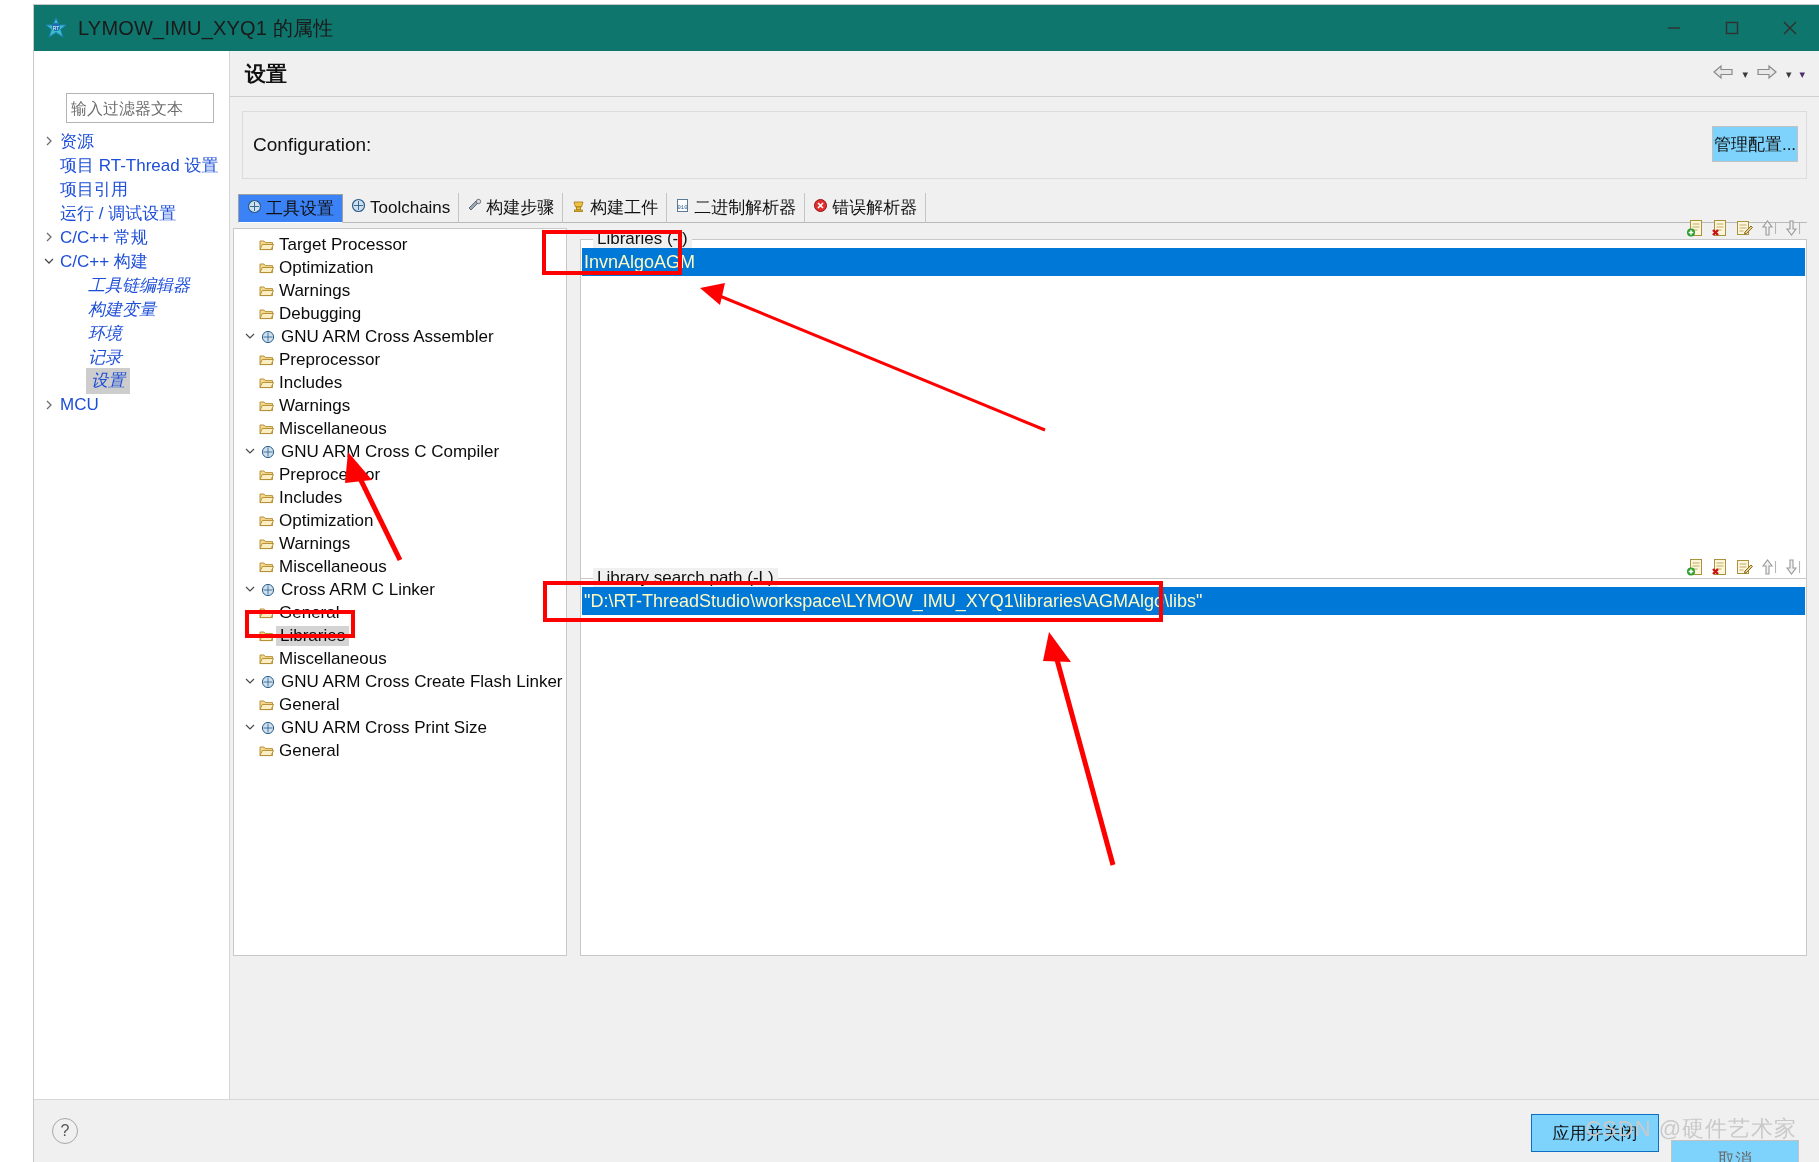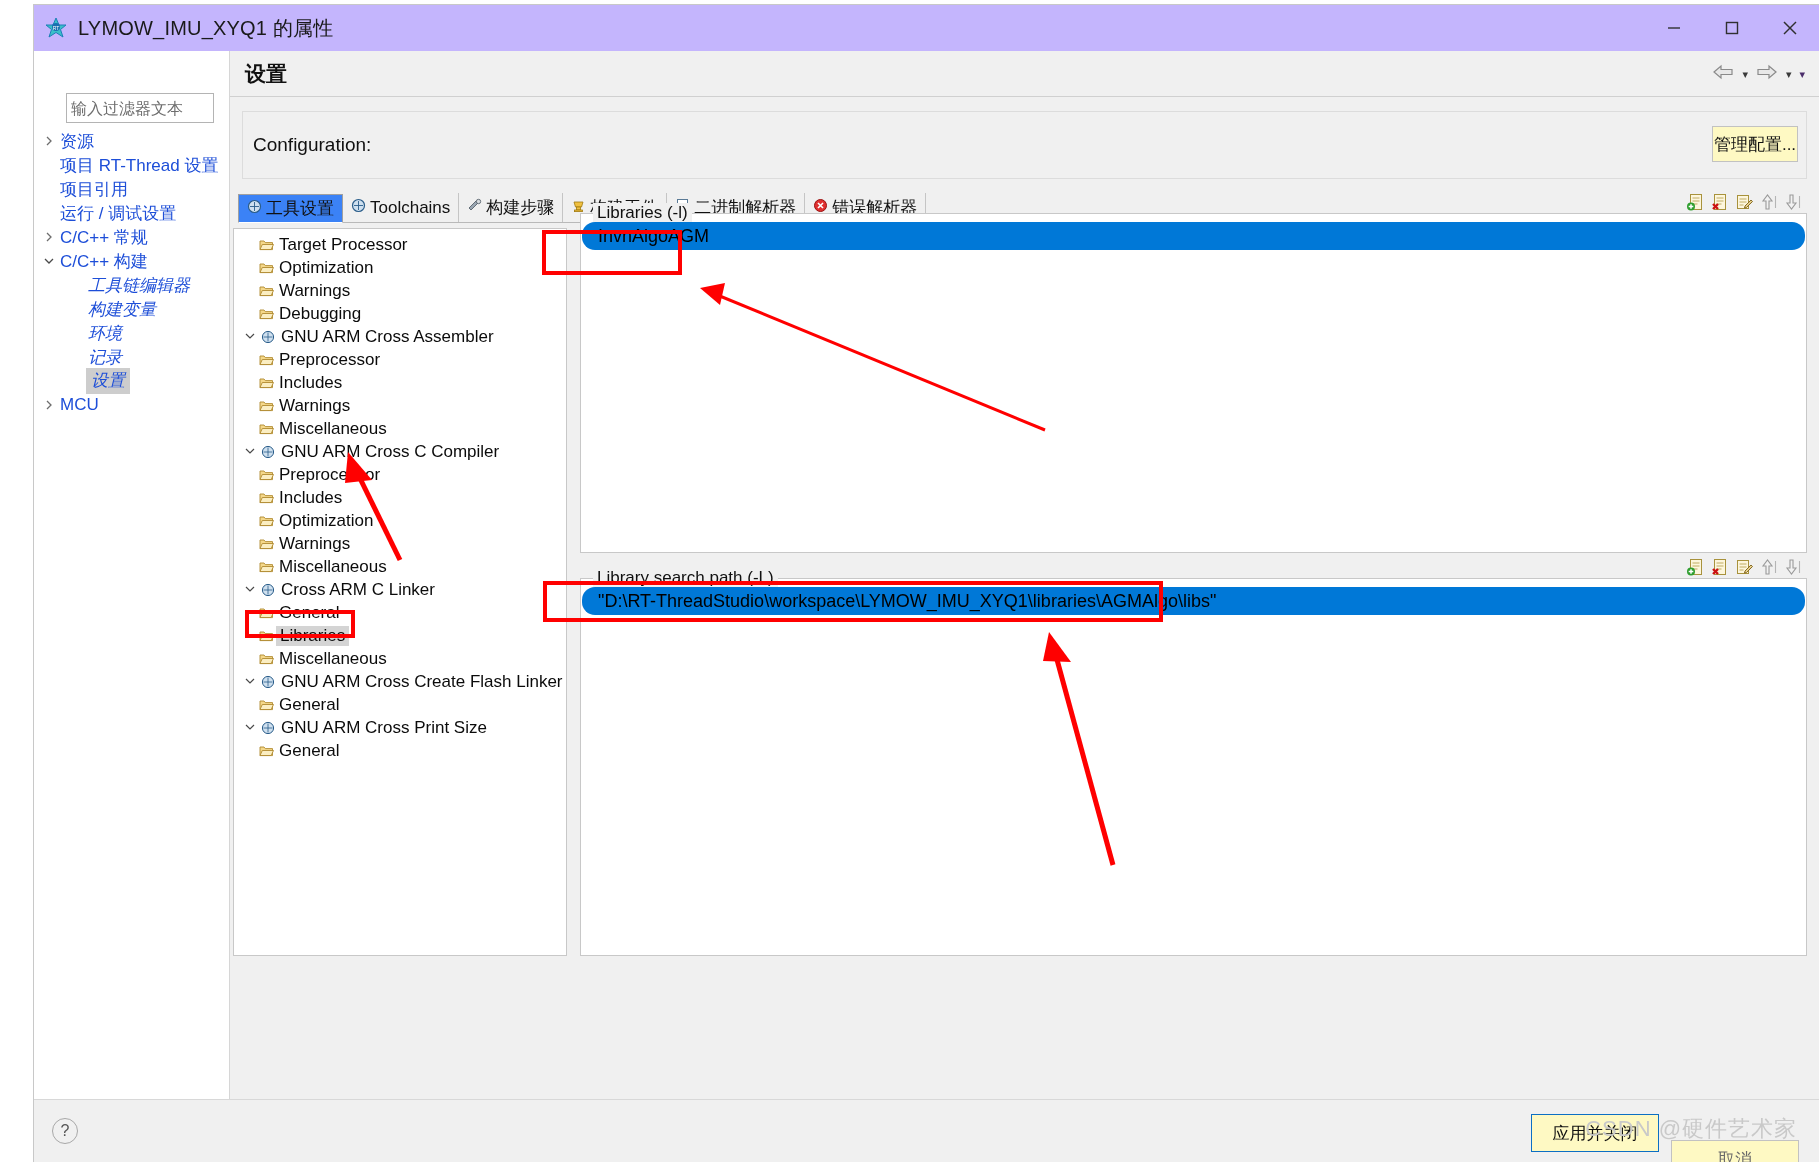--- a/index.html
+++ b/index.html
@@ -21,21 +21,21 @@
     position: absolute;
     left: 33px; top: 4px;
     width: 1786px; height: 1158px;
     background: #f0f0f0;
     border: 1px solid #c8c8c8;
     border-right: none; border-bottom: none;
   }
   .titlebar {
     position: relative;
     height: 46px;
-    background: #c4b5fd;
+    background: #0f766e;
     display: flex; align-items: center;
   }
   .title-icon {
     margin-left: 11px; margin-right: 11px;
     width: 22px; height: 22px;
     position: relative;
   }
   .title-icon svg { display: block; }
   .title-text {
     font-size: 20px; color: #1a1a1a;
@@ -186,54 +186,54 @@
   .itnode .ico { flex: 0 0 20px; display: flex; align-items: center; justify-content: center; }
   .itnode .itlabel { padding-left: 3px; }
   .itnode.hl .itlabel { background: #d4d4d4; padding: 0 4px; }
   .lvl0 { padding-left: 8px; }
   .lvl1 { padding-left: 22px; }
 
   
   .list-panel {
     position: absolute; background: #ffffff; border: 1px solid #c8c8c8;
   }
-  .lp-libs { left: 350px; top: 162px; right: 12px; height: 340px; }
+  .lp-libs { left: 350px; top: 188px; right: 12px; height: 340px; }
   .lp-paths { left: 350px; top: 527px; right: 12px; height: 378px; }
   .lp-caption {
     position: absolute; left: 12px; top: -11px;
     background: #f0f0f0; padding: 0 4px;
     font-size: 17px; color: #101010; white-space: nowrap;
   }
   .lp-toolbar {
     position: absolute; right: 4px; top: -22px;
     display: flex; align-items: center; gap: 4px;
   }
   .tbicon { width: 20px; height: 20px; display: block; }
   .lp-rows { position: absolute; left: 1px; right: 1px; top: 8px; }
   .lrow {
     height: 28px; display: flex; align-items: center;
-    background: #0078d7; color: #000000;
-    font-size: 18px; padding-left: 16px; white-space: nowrap; border-radius: 13px;
+    background: #0078d7; color: #fef9c3;
+    font-size: 18px; padding-left: 2px; white-space: nowrap;
   }
 
   
   .redbox {
     position: absolute; border: 4px solid #ff0000; pointer-events: none;
   }
   .svg-overlay {
     position: absolute; left: 0; top: 0; width: 1819px; height: 1162px;
     pointer-events: none;
   }
 
   
   .apply-bar {
     position: absolute; left: 196px; right: 0; bottom: 78px; height: 52px;
   }
   .btn {
-    border: 1px solid #c2c2c2; background: #fef9c3;
+    border: 1px solid #c2c2c2; background: #7dd3fc;
     display: flex; align-items: center; justify-content: center;
     font-size: 17px; color: #101010;
   }
   .btn-apply {
     position: absolute; right: 14px; top: 6px; width: 120px; height: 34px;
   }
   .footer {
     position: absolute; left: 0; right: 0; bottom: 0; height: 64px;
     background: #f0f0f0; border-top: 1px solid #d8d8d8;
   }

